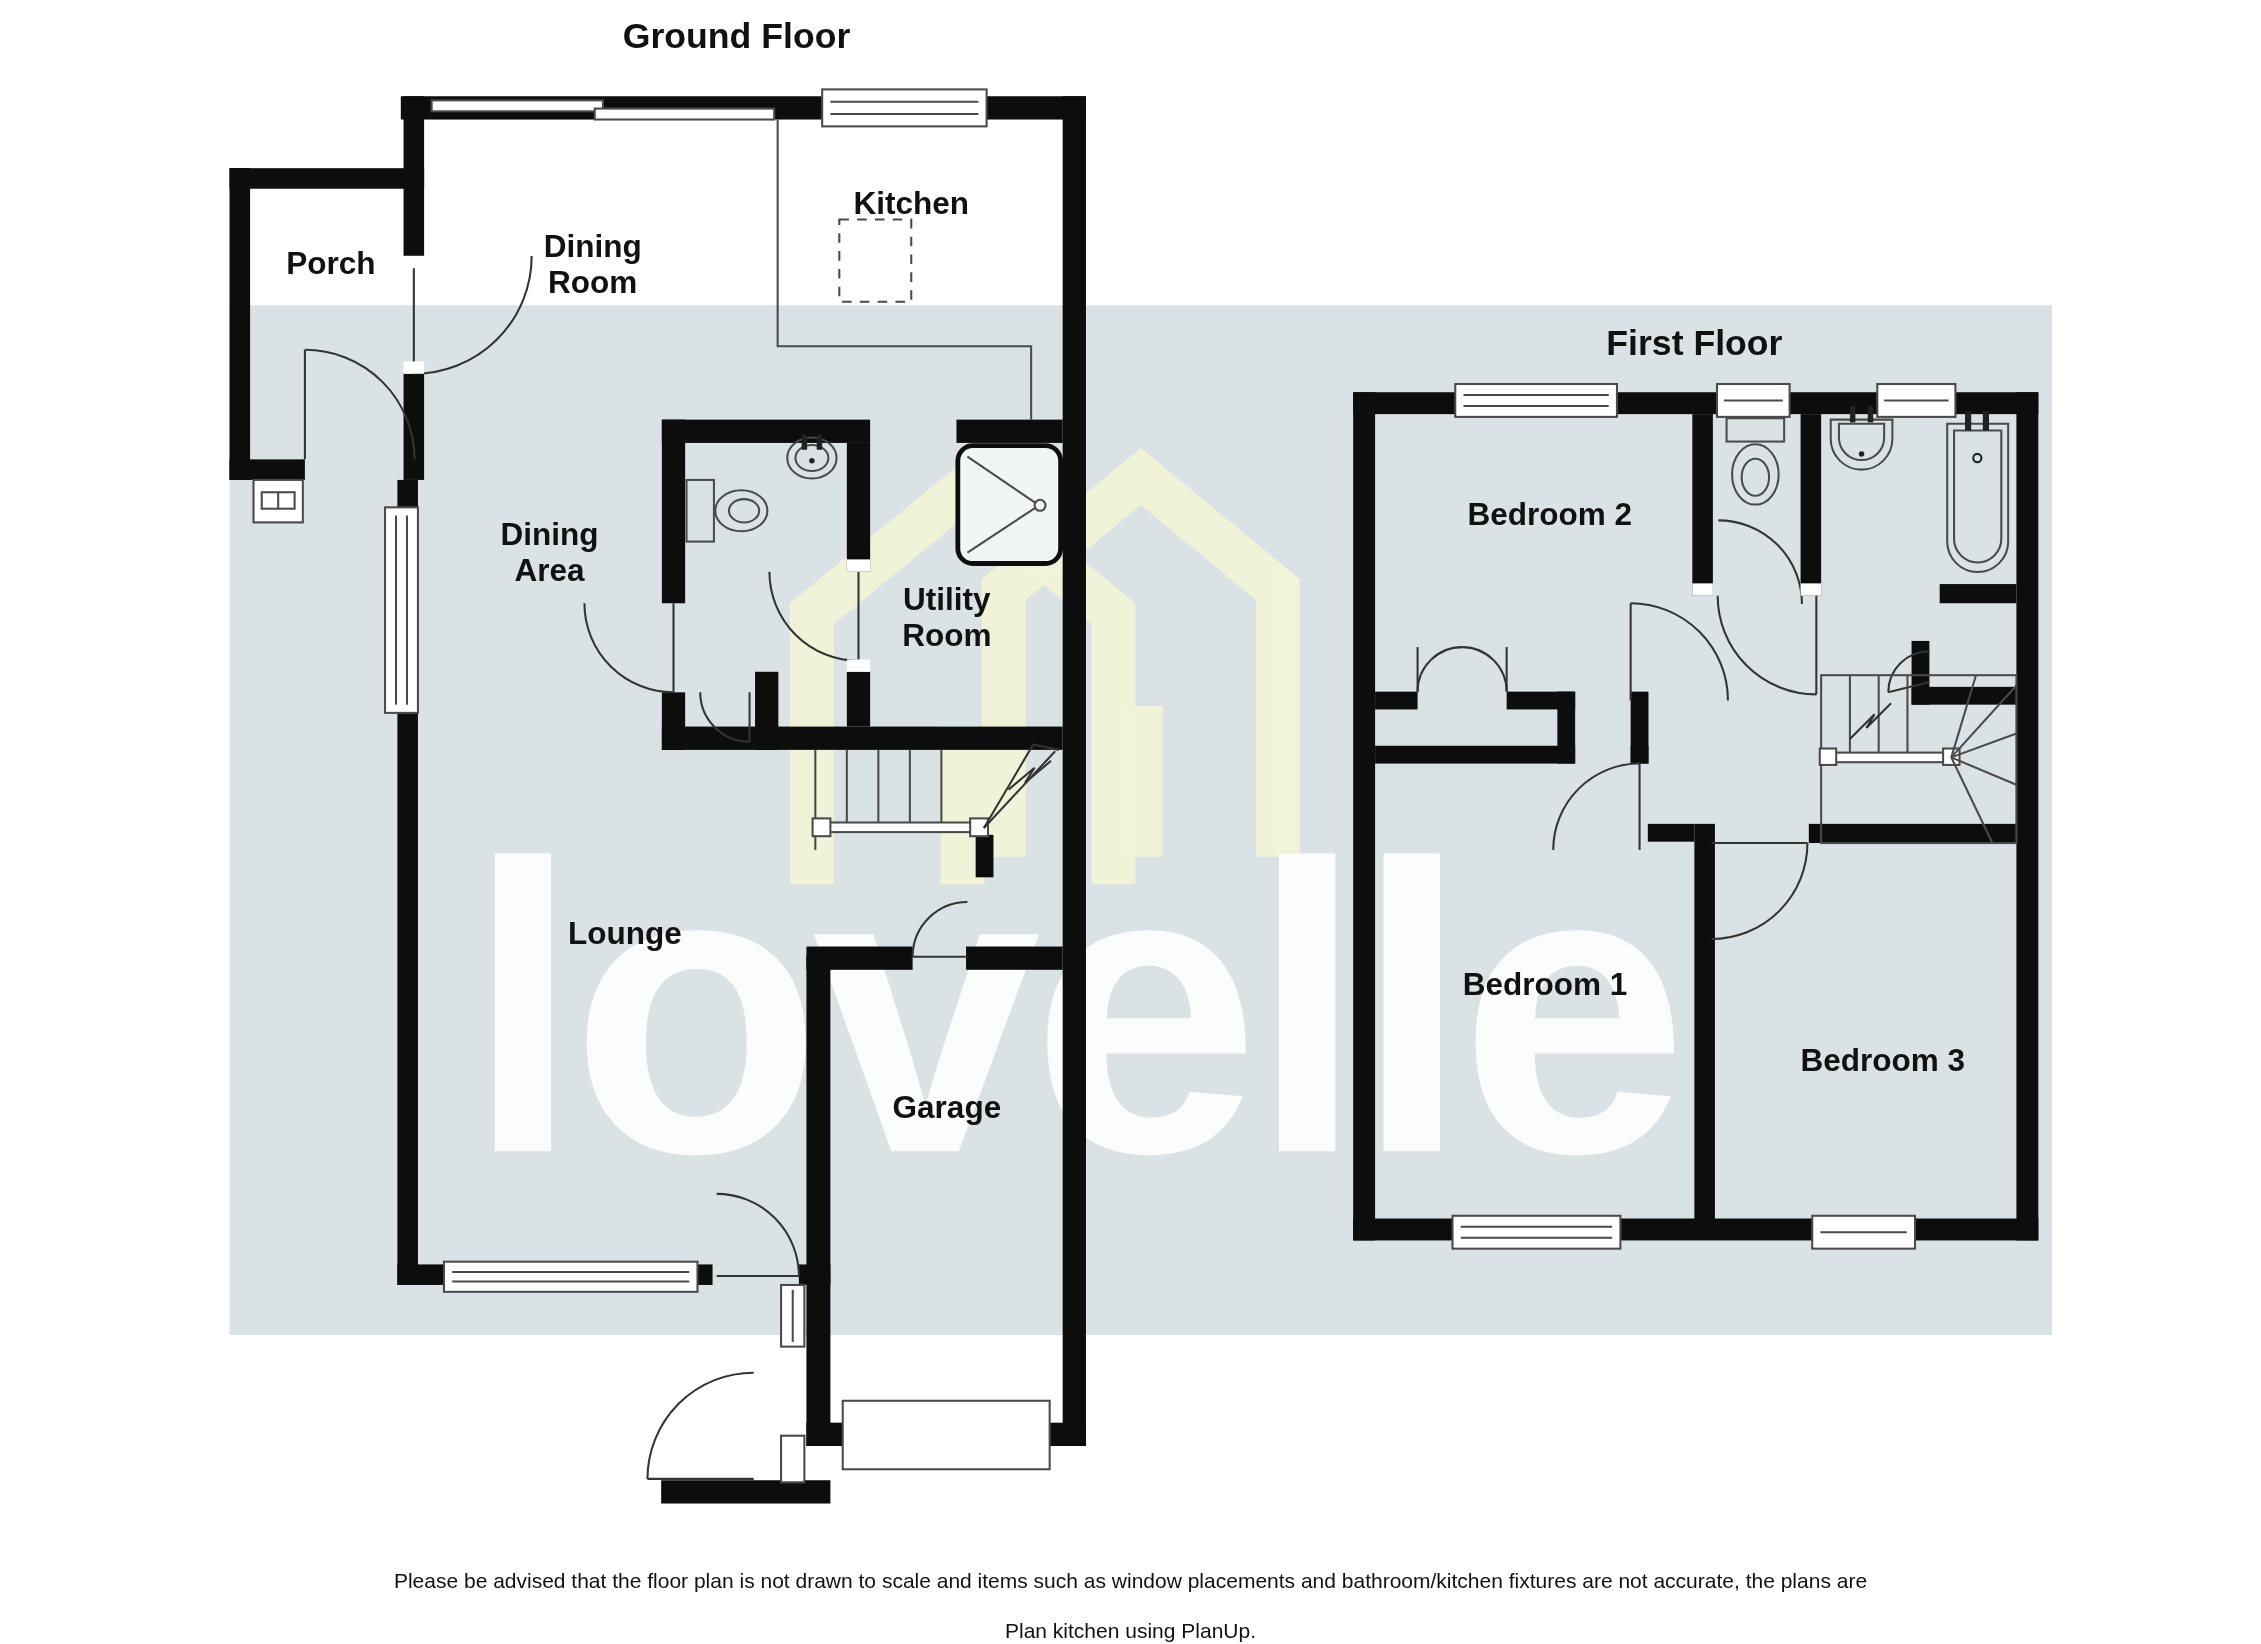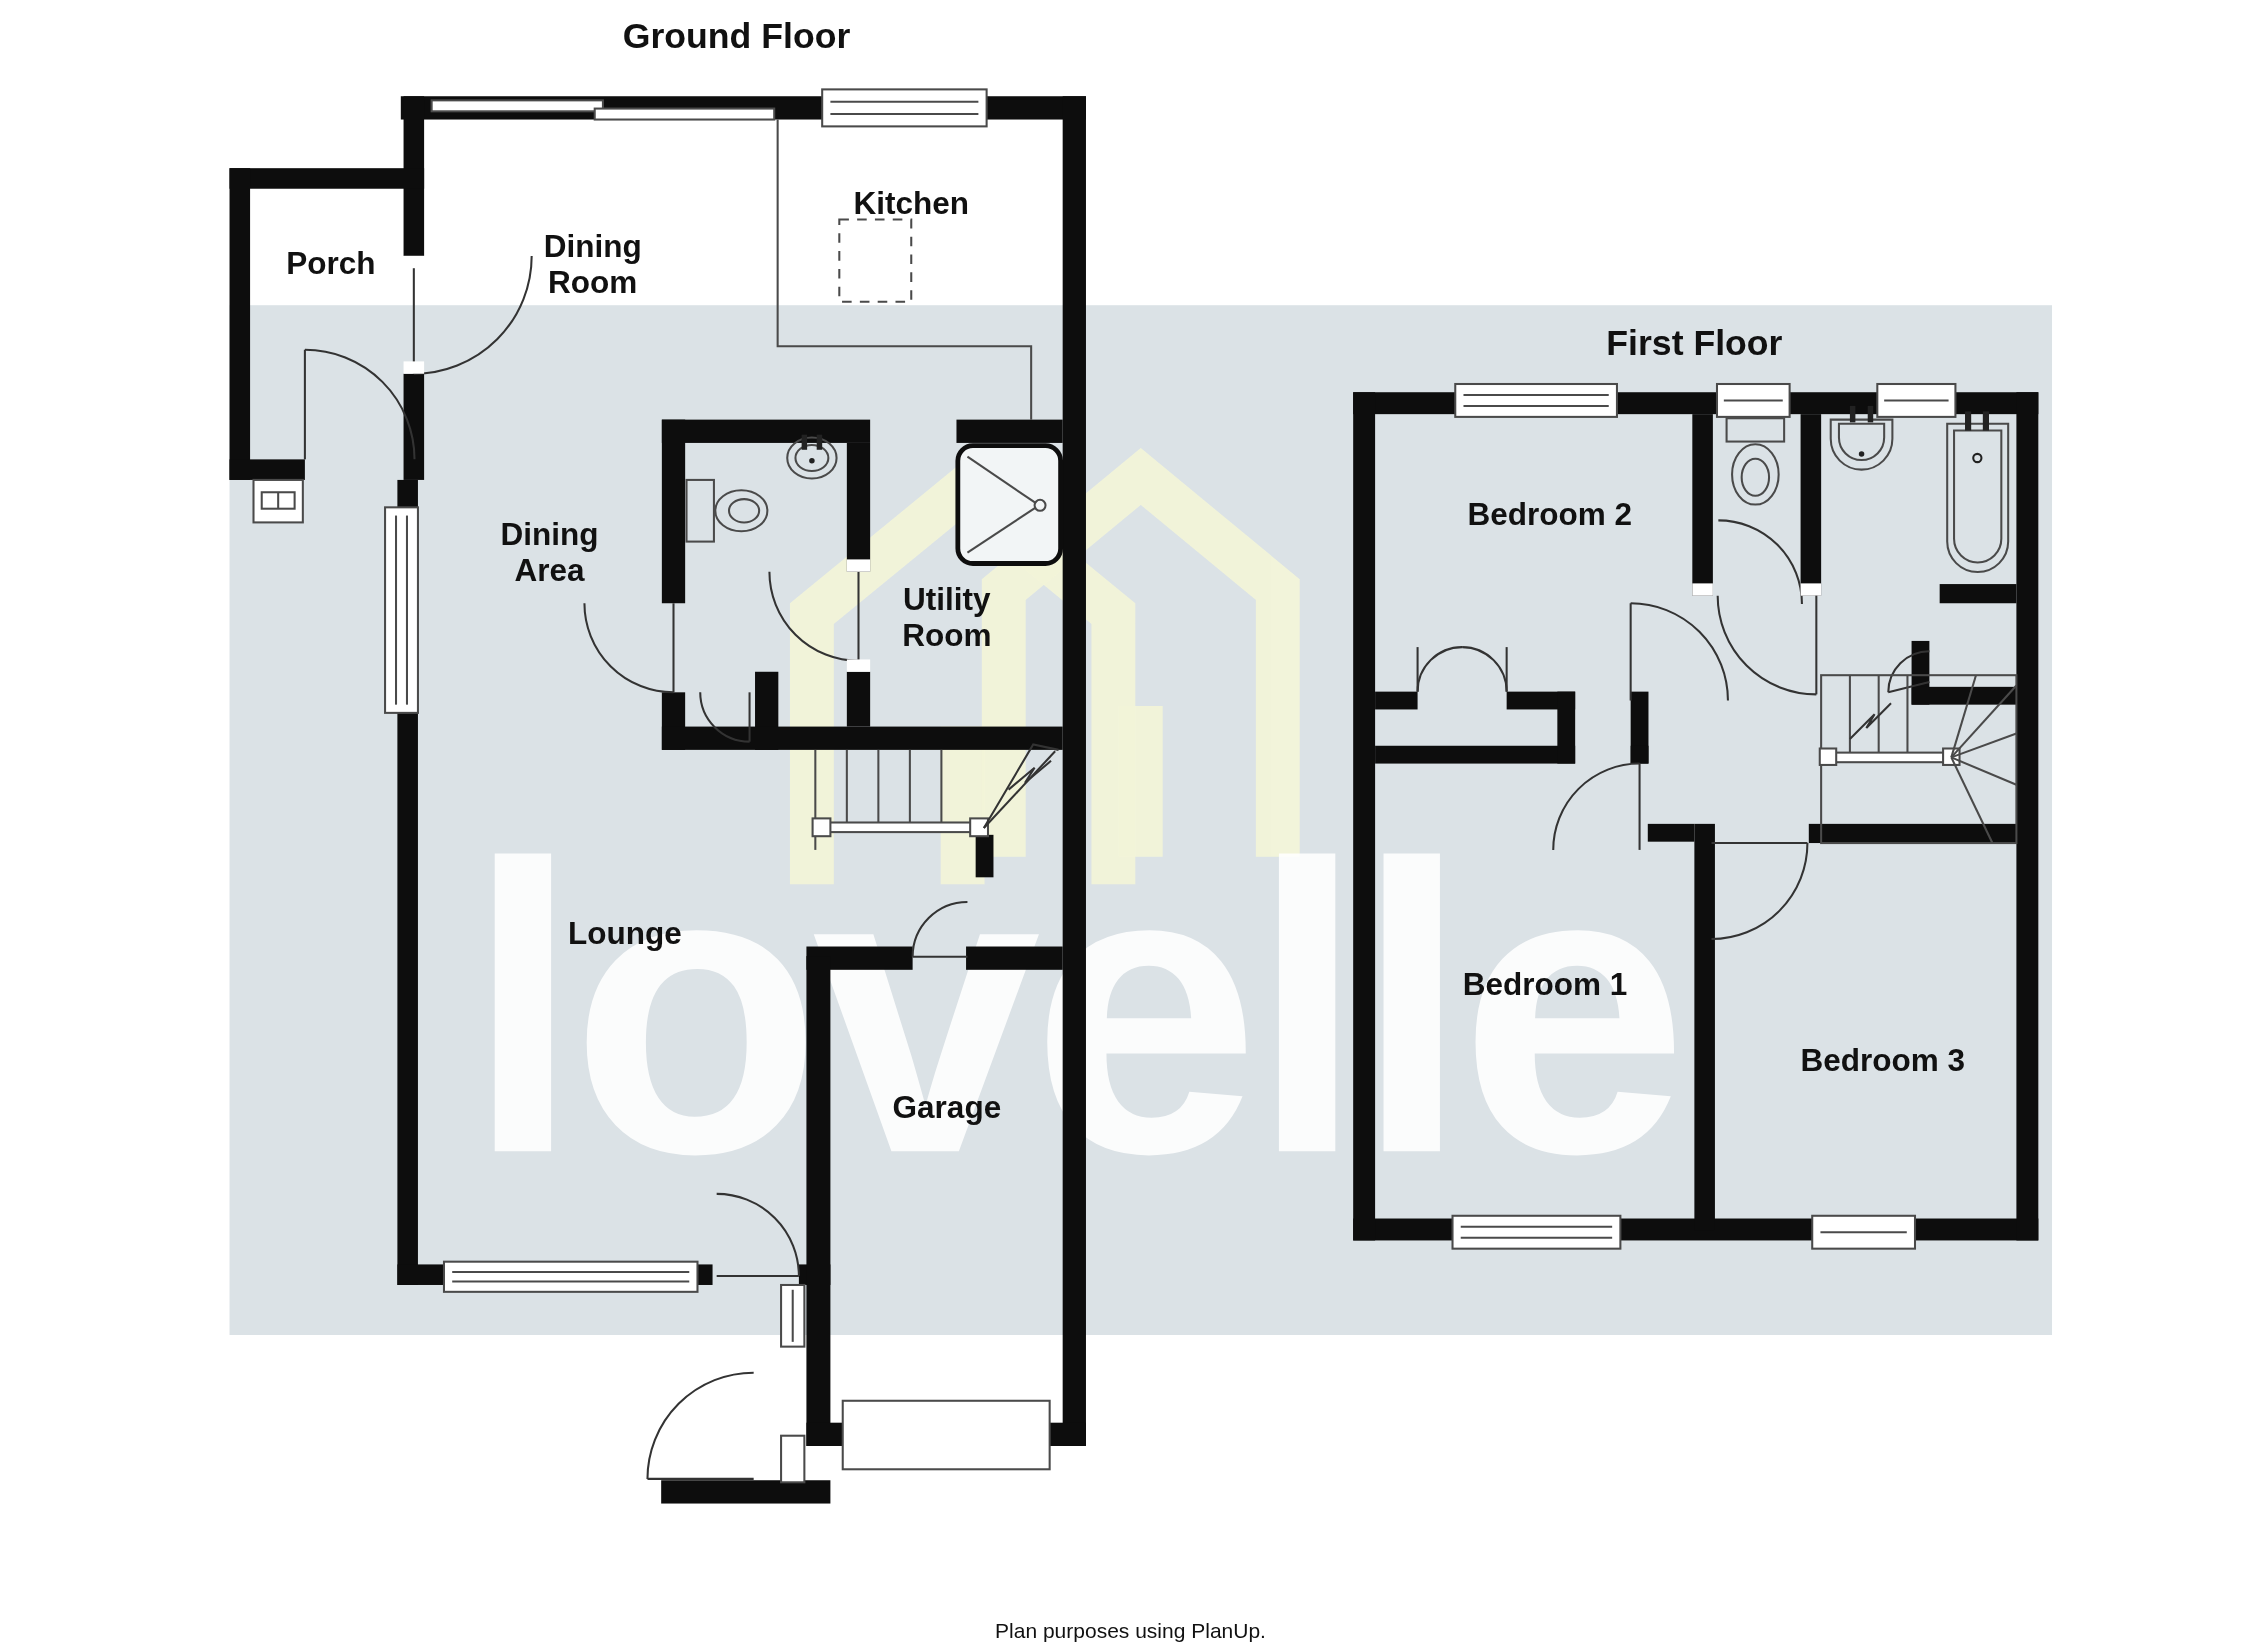--- a/index.html
+++ b/index.html
@@ -312,15 +312,16 @@
     <path class="arc" d="M2700,1078 L2736,1042 L2724,1062 L2760,1026"></path>
   </g>
 
   <text class="room-label" x="2262" y="766">Bedroom 2</text>
   <text class="room-label" x="2255" y="1452">Bedroom 1</text>
   <text class="room-label" x="2748" y="1562">Bedroom 3</text>
 
 </svg>
 
   
-  <div class="footer f3">Plan purposes using PlanUp.</div>
+  <div class="footer f1">Please be advised that the floor plan is not drawn to scale and items such as window placements and bathroom/kitchen fixtures are not accurate, the plans are</div>
+  <div class="footer f3">Plan kitchen using PlanUp.</div>
 </div>
 
 
 </body></html>

